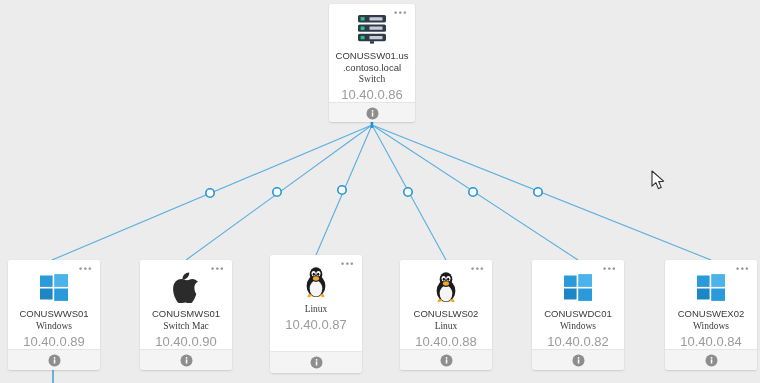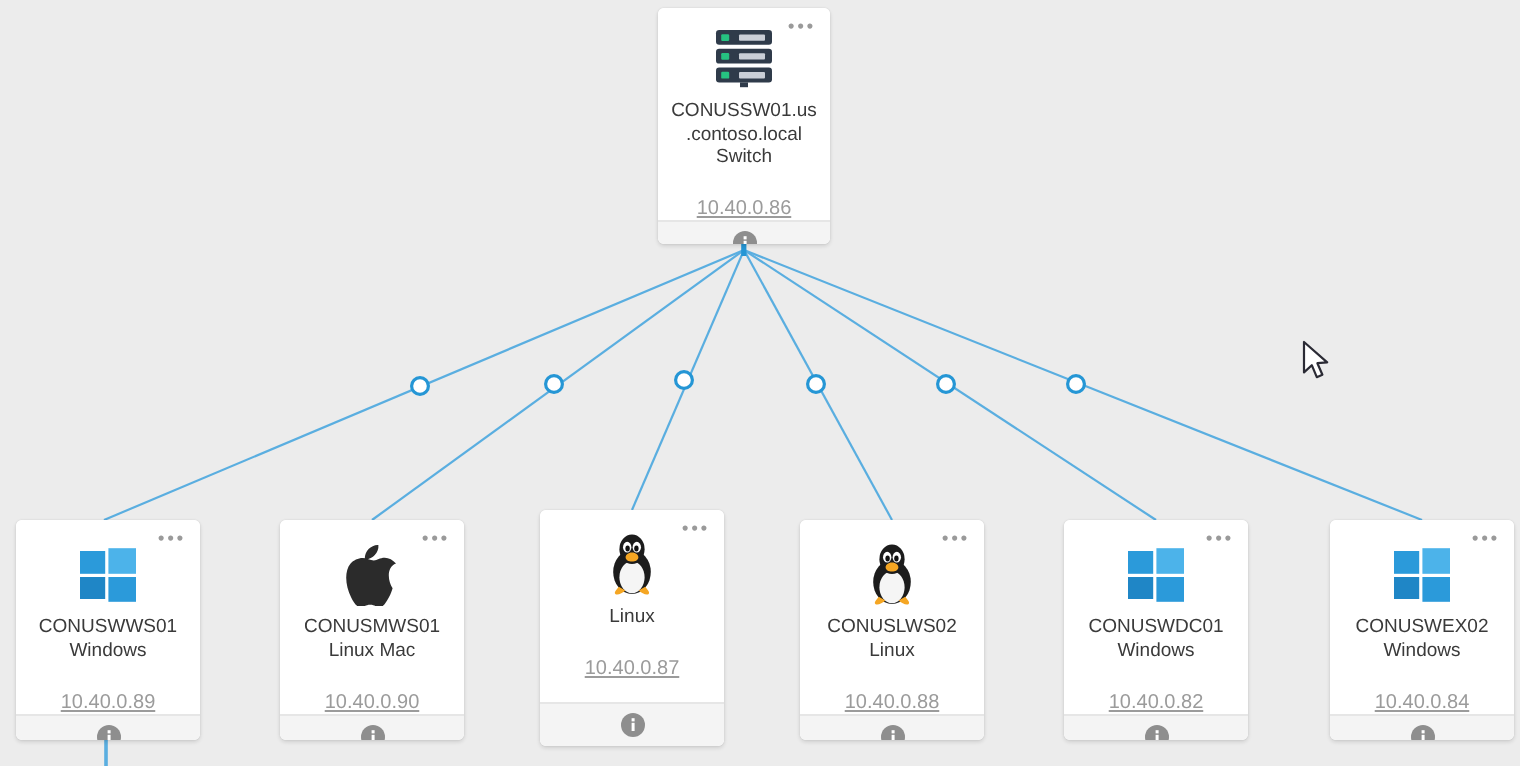--- a/index.html
+++ b/index.html
@@ -61,27 +61,27 @@
     line-height: 11.5px;
     padding: 0 6px;
     word-break: break-word;
   }
   .node-os {
     font-size: 9.5px;
     color: #3a3a3a;
     text-align: center;
     line-height: 12px;
     margin-top: 0px;
+    font-family: Liberation Serif, serif;
   }
   .node-ip {
-    font-size: 10px;
+    font-size: 13px;
     color: #9b9b9b;
     text-align: center;
-    margin-top: 14px;
-    text-decoration: underline;
+    margin-top: 2px;
   }
   .card-footer {
     height: 22px;
     flex: 0 0 22px;
     background: #f4f4f4;
     border-top: 1px solid #e6e6e6;
     display: flex;
     align-items: center;
     justify-content: center;
   }
@@ -180,21 +180,21 @@
   <div class="node-card leaf-card" style="left:140px;">
     <div class="card-body">
       <div class="dots-menu">•••</div>
       <div class="node-icon">
         <svg width="26" height="31" viewBox="0 0 26 31" xmlns="http://www.w3.org/2000/svg">
           <path d="M16.2 0.5c0.2 2.0-0.6 3.8-1.8 5.0-1.2 1.3-3.1 2.3-4.9 2.1-0.3-1.9 0.7-3.9 1.8-5.1C12.6 1.2 14.6 0.3 16.2 0.5z" fill="#2b2b2b"></path>
           <path d="M23.3 22.1c-0.6 1.9-0.9 2.7-1.7 4.3-1.2 2.3-2.8 5.2-4.8 5.2-1.8 0-2.3-1.2-4.7-1.2-2.4 0-3 1.2-4.8 1.2-2.0 0-3.6-2.6-4.7-4.9C-0.5 20.9-0.8 13.4 2.2 9.9c1.5-1.8 3.9-2.9 6.1-2.9 2.3 0 3.7 1.2 5.6 1.2 1.8 0 2.9-1.3 5.5-1.3 2.0 0 4.1 1.1 5.6 2.9C20.1 11.6 20.9 18.7 23.3 22.1z" fill="#2b2b2b"></path>
         </svg>
       </div>
       <div class="node-host">CONUSMWS01</div>
-      <div class="node-os">Linux Mac</div>
+      <div class="node-os">Switch Mac</div>
       <div class="node-ip">10.40.0.90</div>
     </div>
     <div class="card-footer">
       <svg class="info-icon" width="13" height="13" viewBox="0 0 13 13" xmlns="http://www.w3.org/2000/svg">
         <circle cx="6.5" cy="6.5" r="6" fill="#8e8e8e"></circle>
         <rect x="5.8" y="5.4" width="1.5" height="4.1" fill="#ffffff"></rect>
         <rect x="5.8" y="3.1" width="1.5" height="1.6" fill="#ffffff"></rect>
       </svg>
     </div>
   </div>

